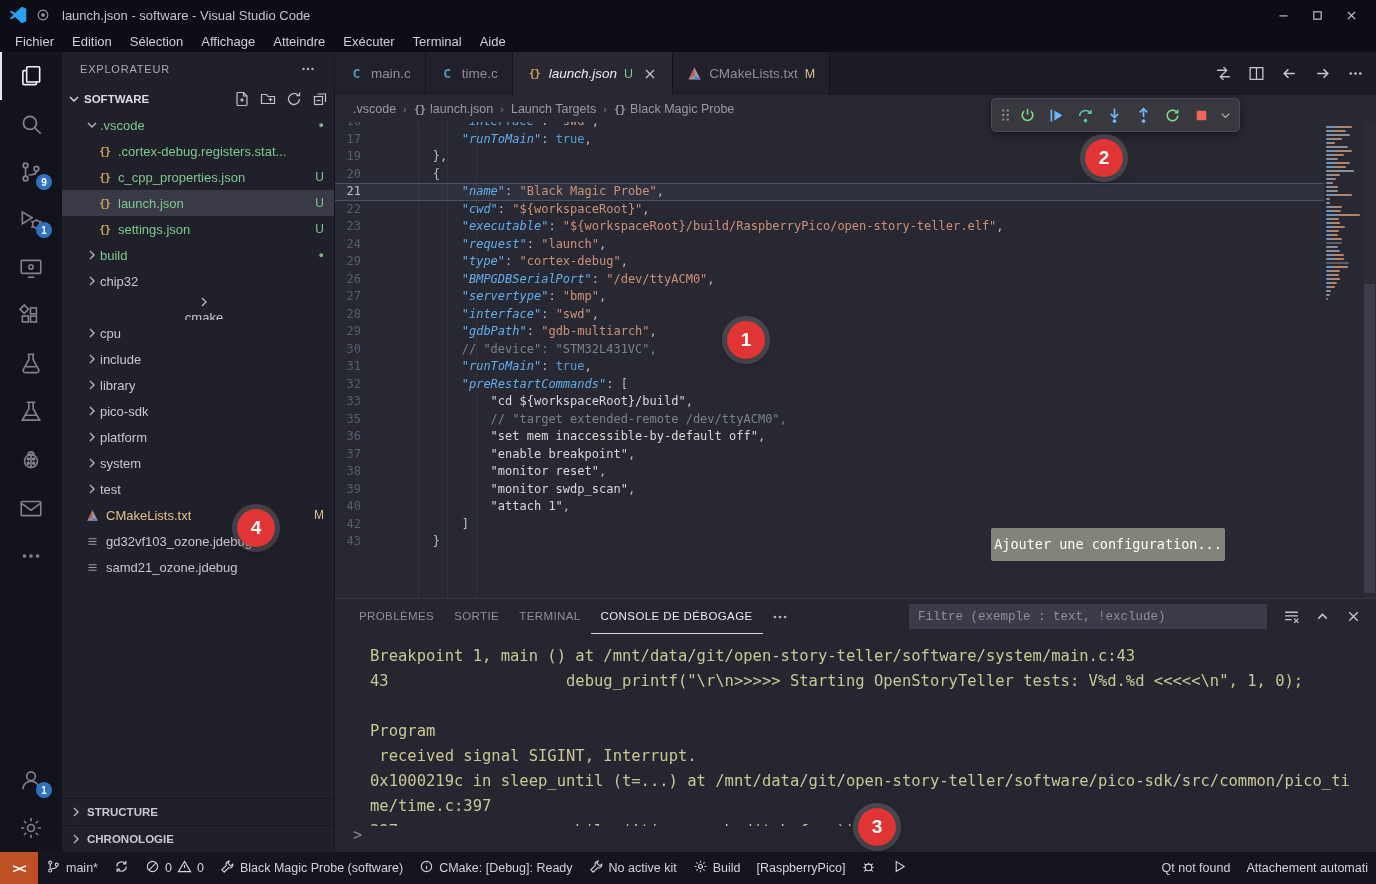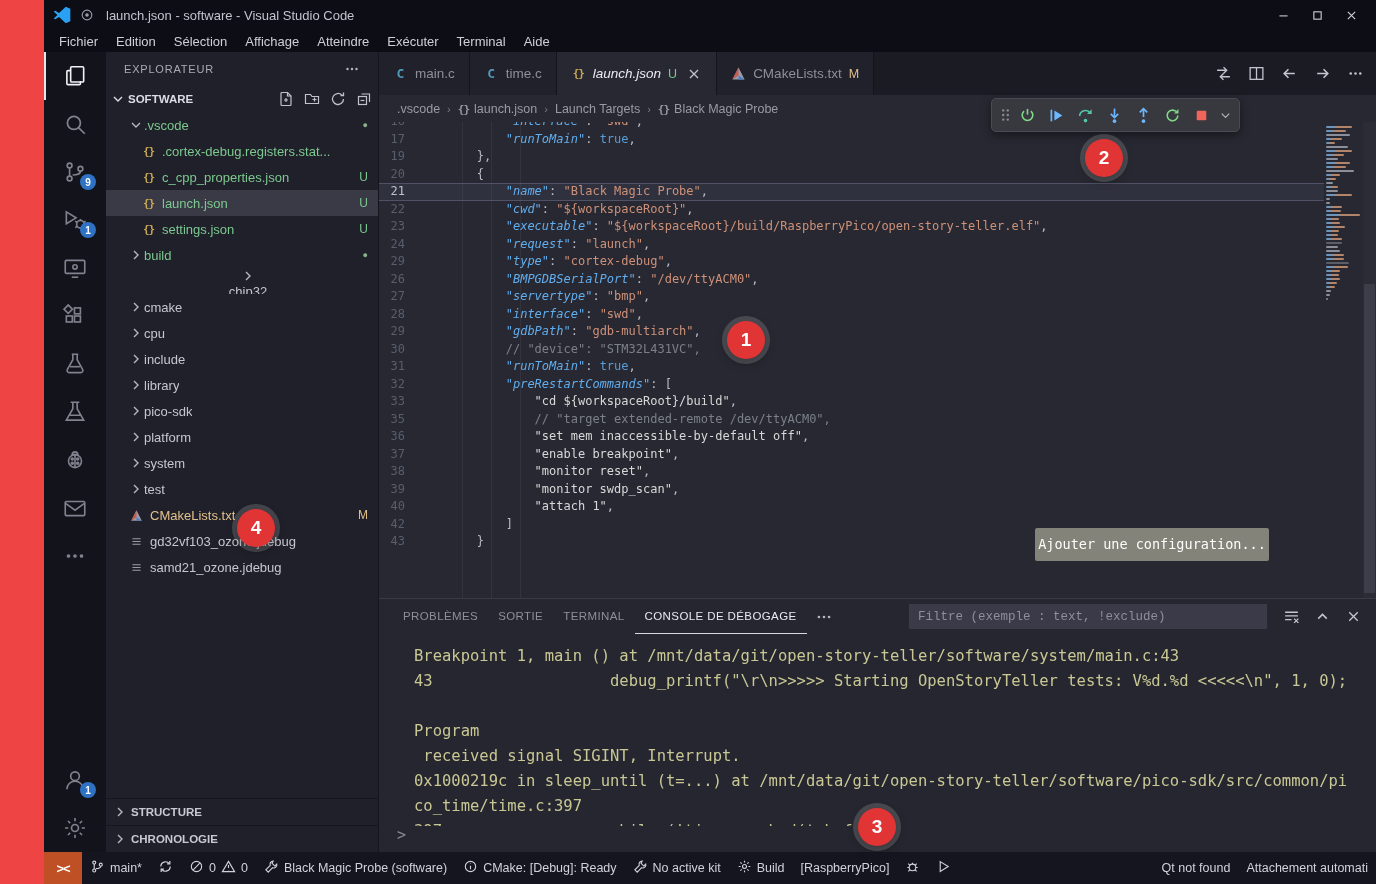--- a/index.html
+++ b/index.html
@@ -1,18 +1,18 @@
 <!DOCTYPE html>
 <html><head>
 <meta charset="utf-8">
 <style>
   * { margin:0; padding:0; box-sizing:border-box; }
   html,body { background:#000; }
   body { font-family:"Liberation Sans", sans-serif; }
-  .window { position:relative; width:1376px; height:884px; background:#ef4444; overflow:hidden; color:#ccc;padding-left:44px; }
+  .window { position:relative; width:1376px; height:884px; background:#e5e5e5; overflow:hidden; color:#ccc; }
 
   
   .titlebar { height:30px; background:#0d0d15; display:flex; align-items:center; padding:0 8px; gap:8px; }
   .vscode-logo { width:20px; height:20px; display:flex; }
   .sync-dot { width:14px; height:14px; display:flex; color:#9a9aa8; }
   .win-title { color:#c3c3ce; font-size:13px; margin-left:4px; white-space:nowrap; }
   .win-controls { margin-left:auto; display:flex; }
   .win-btn { width:34px; height:30px; display:flex; align-items:center; justify-content:center; color:#d6d6de; }
   .win-btn svg { width:13px; height:13px; }
 
@@ -356,27 +356,27 @@
             <span class="tree-label c-green">settings.json</span>
             <span class="tree-badge c-green">U</span>
           </div>
           <div class="tree-row" style="padding-left: 22px;">
             <span class="twisty"><svg viewBox="0 0 16 16">
                 <path d="M6 4l4 4-4 4" stroke="currentColor" fill="none" stroke-width="1.4"></path>
               </svg></span>
             <span class="tree-label c-green">build</span>
             <span class="tree-dot">●</span>
           </div>
+          <div class="tree-row" style="padding-left: 22px;">
+            <span class="twisty"><svg viewBox="0 0 16 16">
+                <path d="M6 4l4 4-4 4" stroke="currentColor" fill="none" stroke-width="1.4"></path>
+              </svg></span>
+            <span class="tree-label">chip32</span>
+          </div>
           <div class="tree-row" style="padding-left: 22px; flex-direction: column;">
-            <span class="twisty"><svg viewBox="0 0 16 16">
-                <path d="M6 4l4 4-4 4" stroke="currentColor" fill="none" stroke-width="1.4"></path>
-              </svg></span>
-            <span class="tree-label">chip32</span>
-          </div>
-          <div class="tree-row" style="padding-left: 22px;">
             <span class="twisty"><svg viewBox="0 0 16 16">
                 <path d="M6 4l4 4-4 4" stroke="currentColor" fill="none" stroke-width="1.4"></path>
               </svg></span>
             <span class="tree-label">cmake</span>
           </div>
           <div class="tree-row" style="padding-left: 22px;">
             <span class="twisty"><svg viewBox="0 0 16 16">
                 <path d="M6 4l4 4-4 4" stroke="currentColor" fill="none" stroke-width="1.4"></path>
               </svg></span>
             <span class="tree-label">cpu</span>

